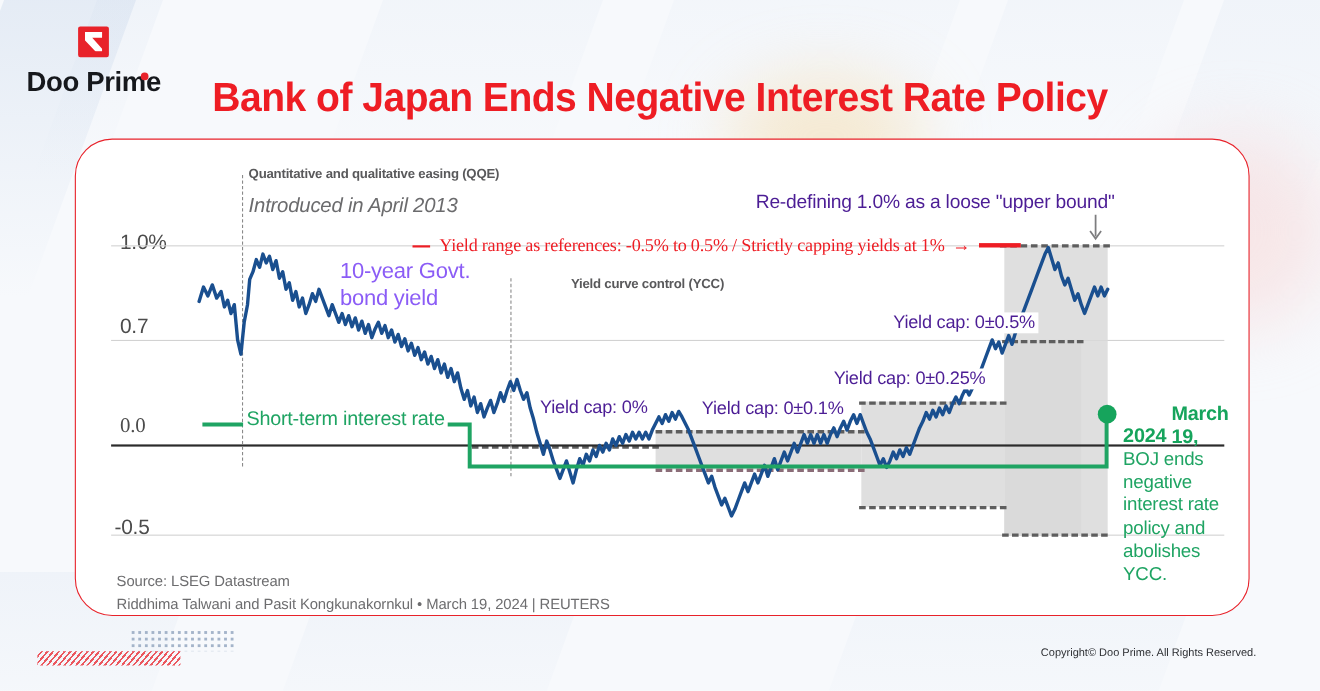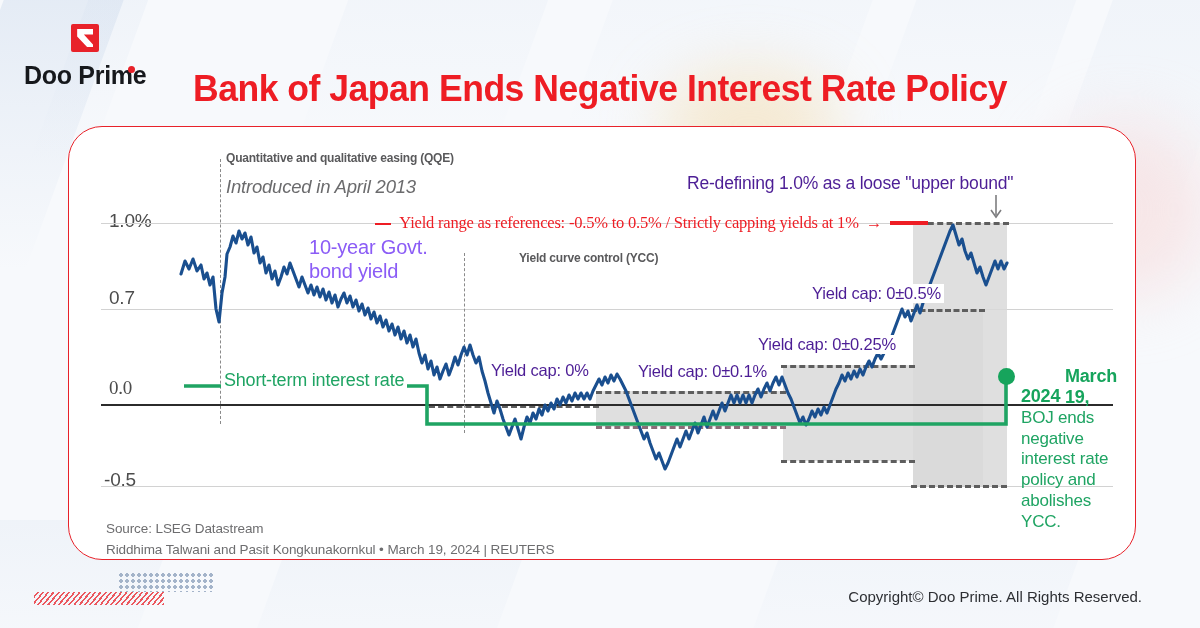--- a/index.html
+++ b/index.html
@@ -58,21 +58,21 @@
   .ann-gray{position:absolute;font-size:16.5px;color:#4c1d95;letter-spacing:-.2px;background:#fff;padding:0 3px;}
   .ann-red{position:absolute;font-size:16.5px;color:#ee1d24;letter-spacing:-.2px;white-space:nowrap;}
   .ann-blue{position:absolute;font-size:20px;color:#8b5cf6;line-height:1.22;letter-spacing:-.2px;}
   .ann-green{position:absolute;font-size:17px;color:#1fa463;line-height:1.22;letter-spacing:-.2px;}
   .ann-greenlab{position:absolute;font-size:18px;font-weight:bold;color:#16a45c;letter-spacing:-.2px;}
 
   .src{position:absolute;font-size:13.5px;color:#6d6d6f;letter-spacing:-.1px;}
 
   .greendot{position:absolute;width:17px;height:17px;border-radius:50%;background:#16a45c;}
 
-  .footer-copy{position:absolute;right:58px;top:588px;font-size:15px;color:#2d2f33;}
+  .footer-copy{position:absolute;right:58px;top:588px;font-size:10px;color:#2d2f33;}
 
   .deco{position:absolute;}
   .deco-red{left:34px;top:592px;width:130px;height:13px;
     background:repeating-linear-gradient(-50deg,#e8222a 0 1.6px,transparent 1.6px 4px);opacity:.75;}
   .deco-gray{left:118px;top:572px;width:96px;height:20px;
     background:radial-gradient(#8fa3bd 38%,transparent 40%) 0 0/6px 6px;opacity:.8;}
 </style>
 </head>
 <body>
 

